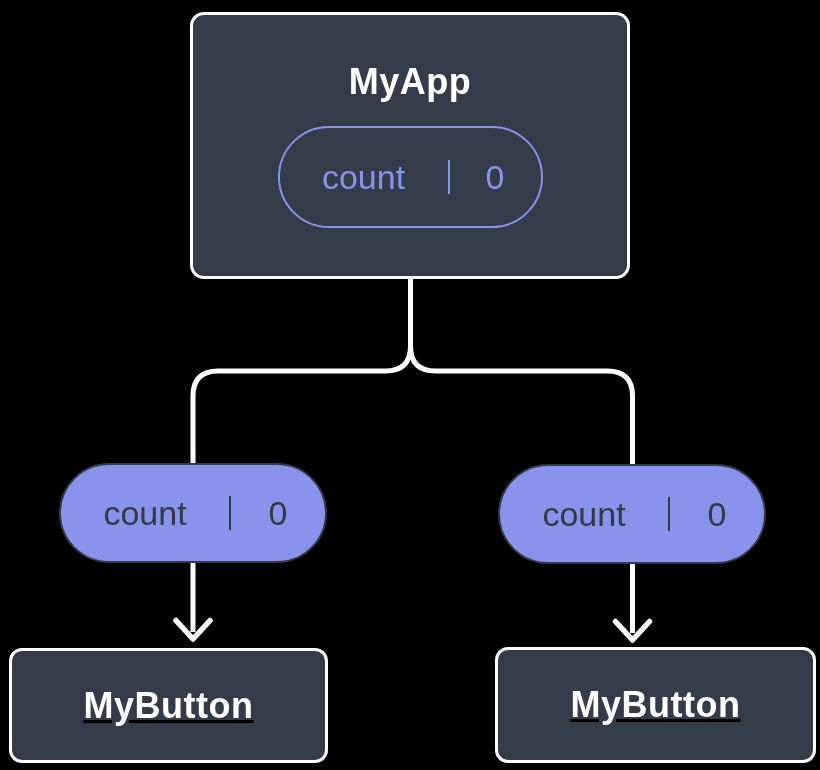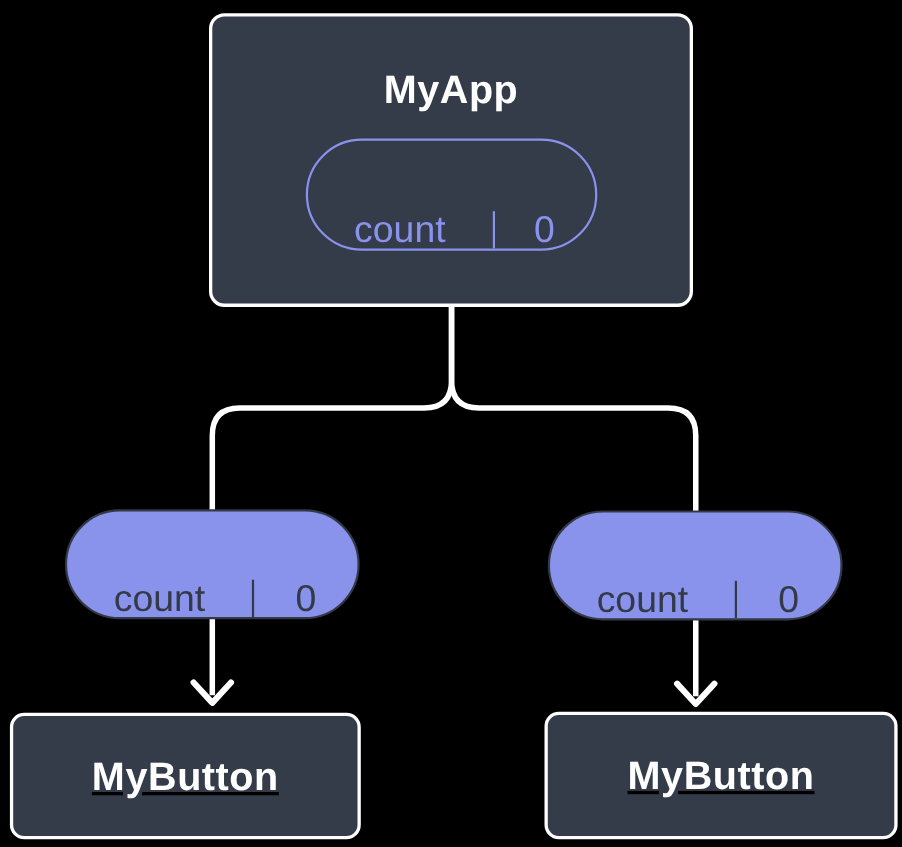--- a/index.html
+++ b/index.html
@@ -58,21 +58,21 @@
     color: #fff;
     font-size: 36px;
     font-weight: 600;
     letter-spacing: 0.5px;
     line-height: 1;
     white-space: nowrap;
   }
   .pill {
     box-sizing: border-box;
     display: flex;
-    align-items: flex-end;
+    align-items: center;
     border-radius: 999px;
     overflow: hidden;
     font-size: 34px;
     line-height: 1;
   }
   .pill .pill-name {
     width: 168px;
     display: flex;
     align-items: center;
     justify-content: center;

